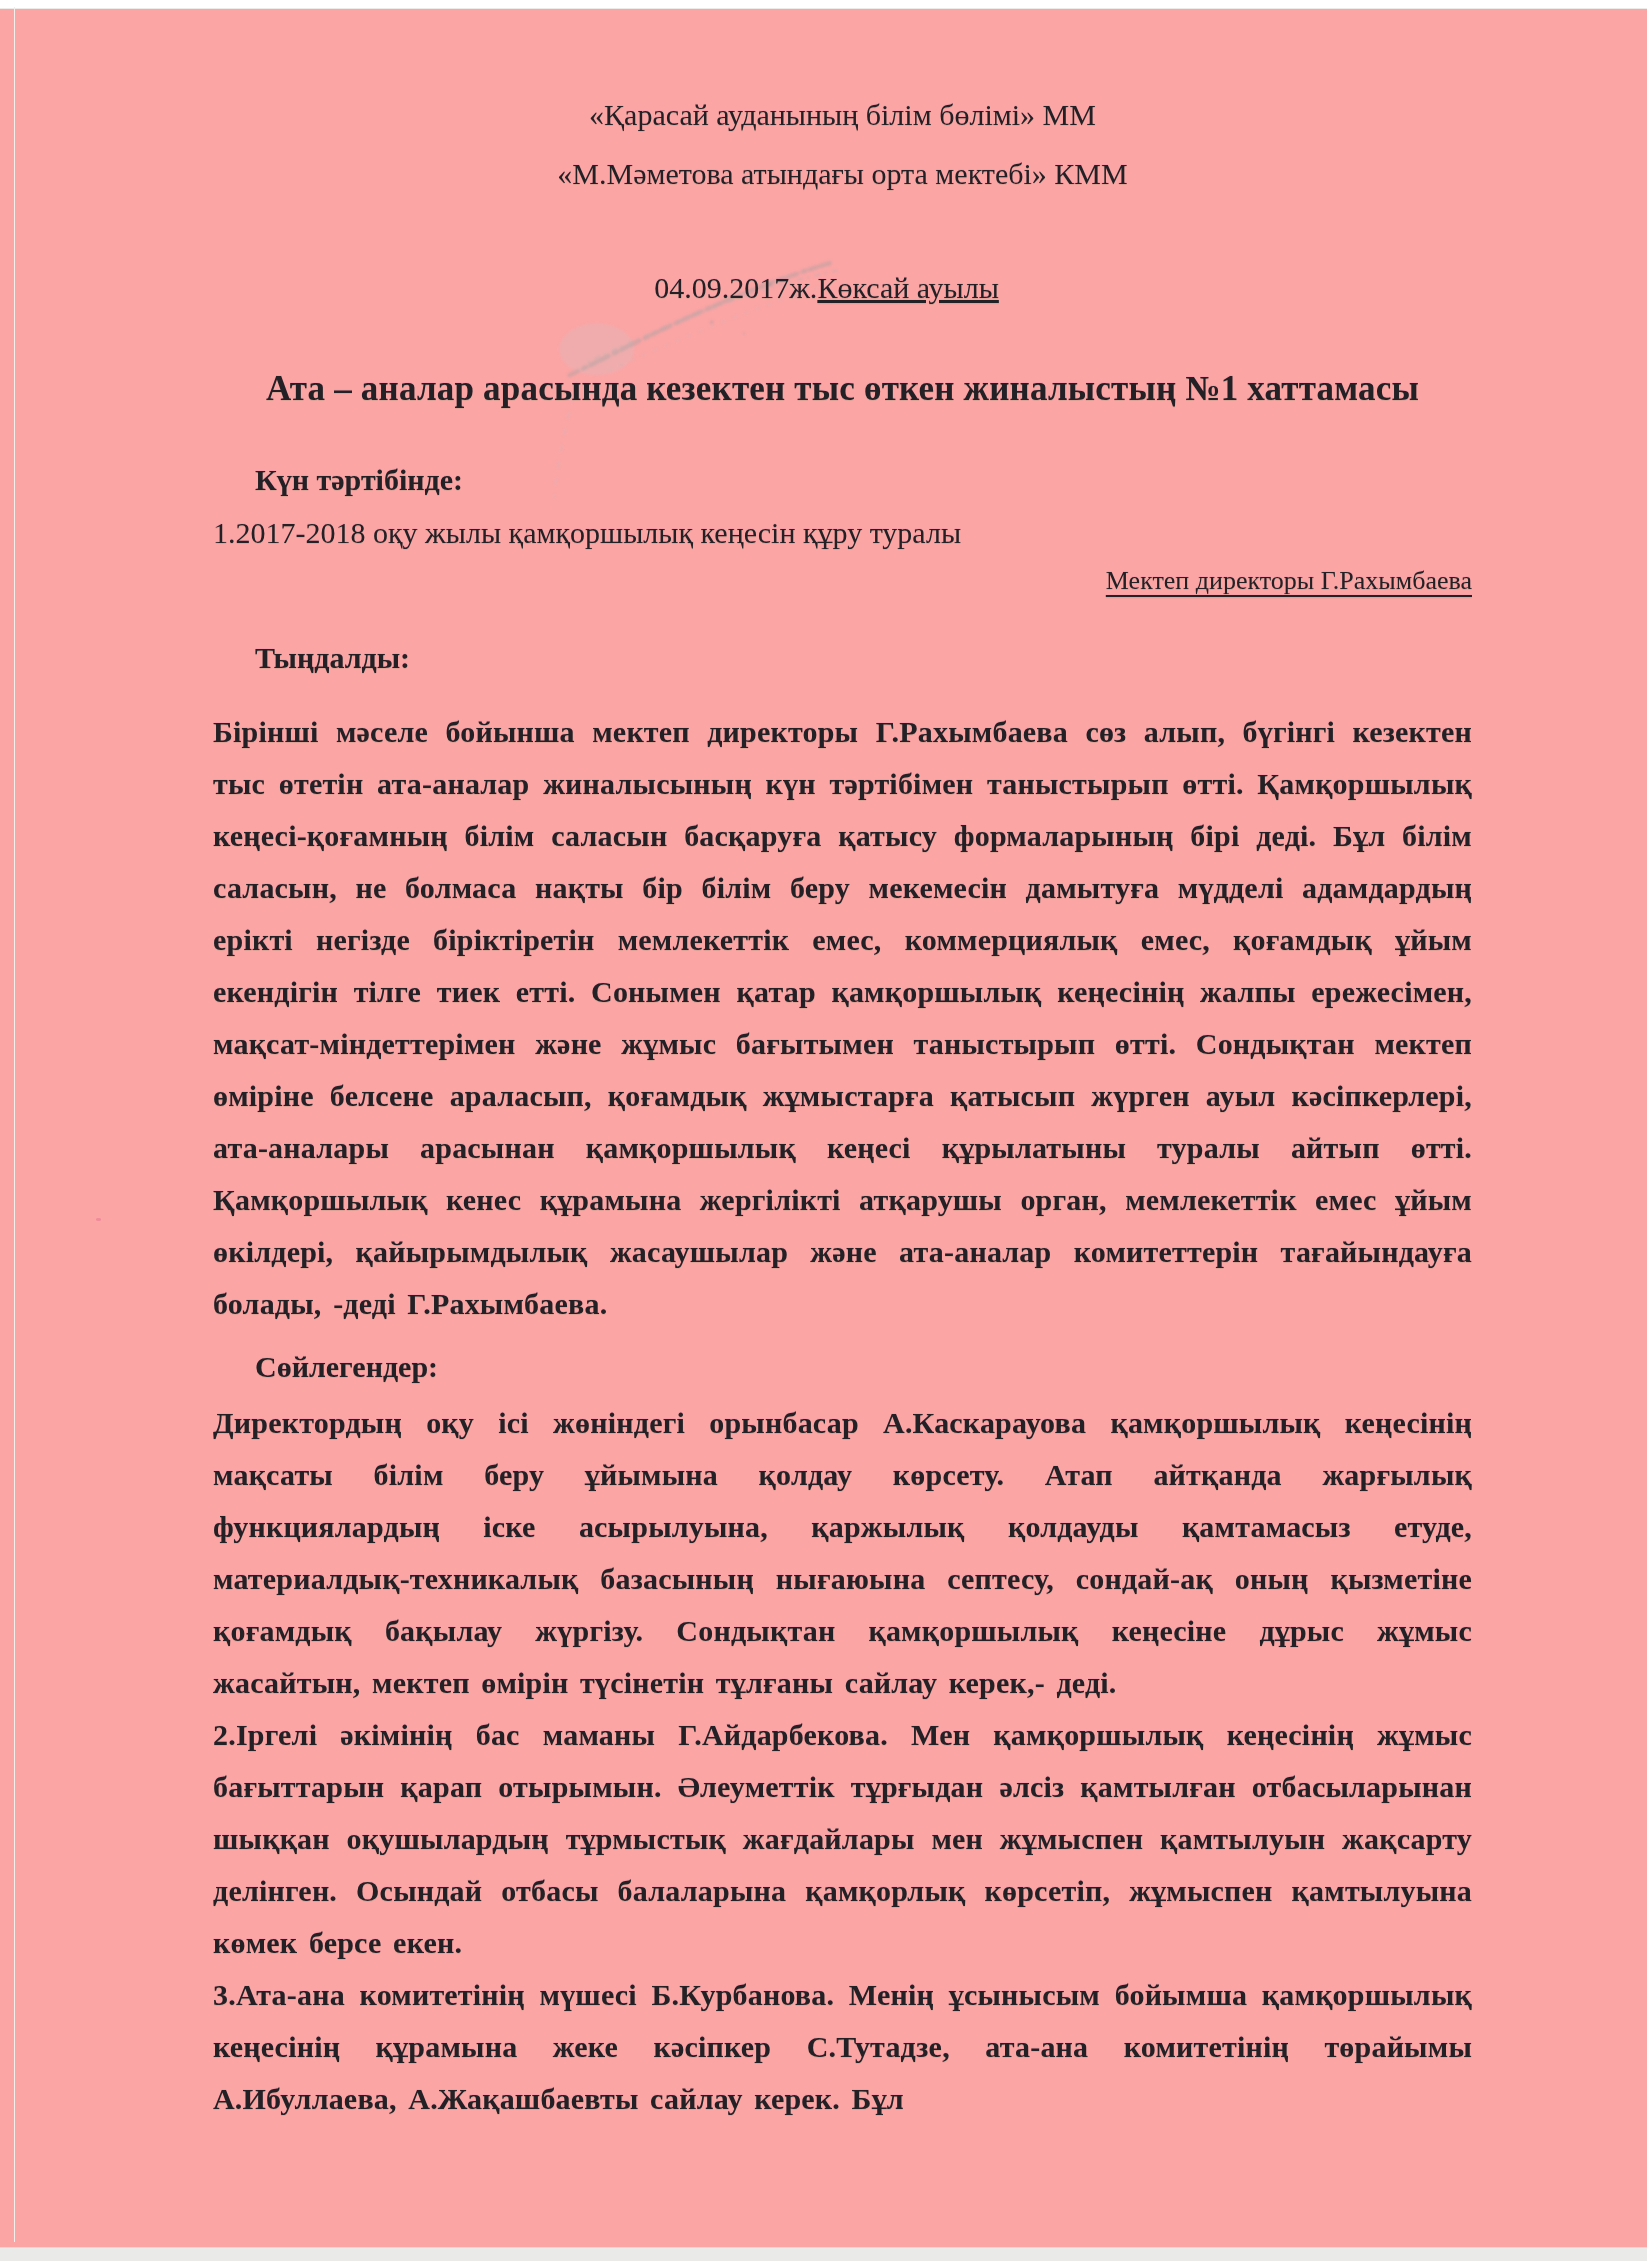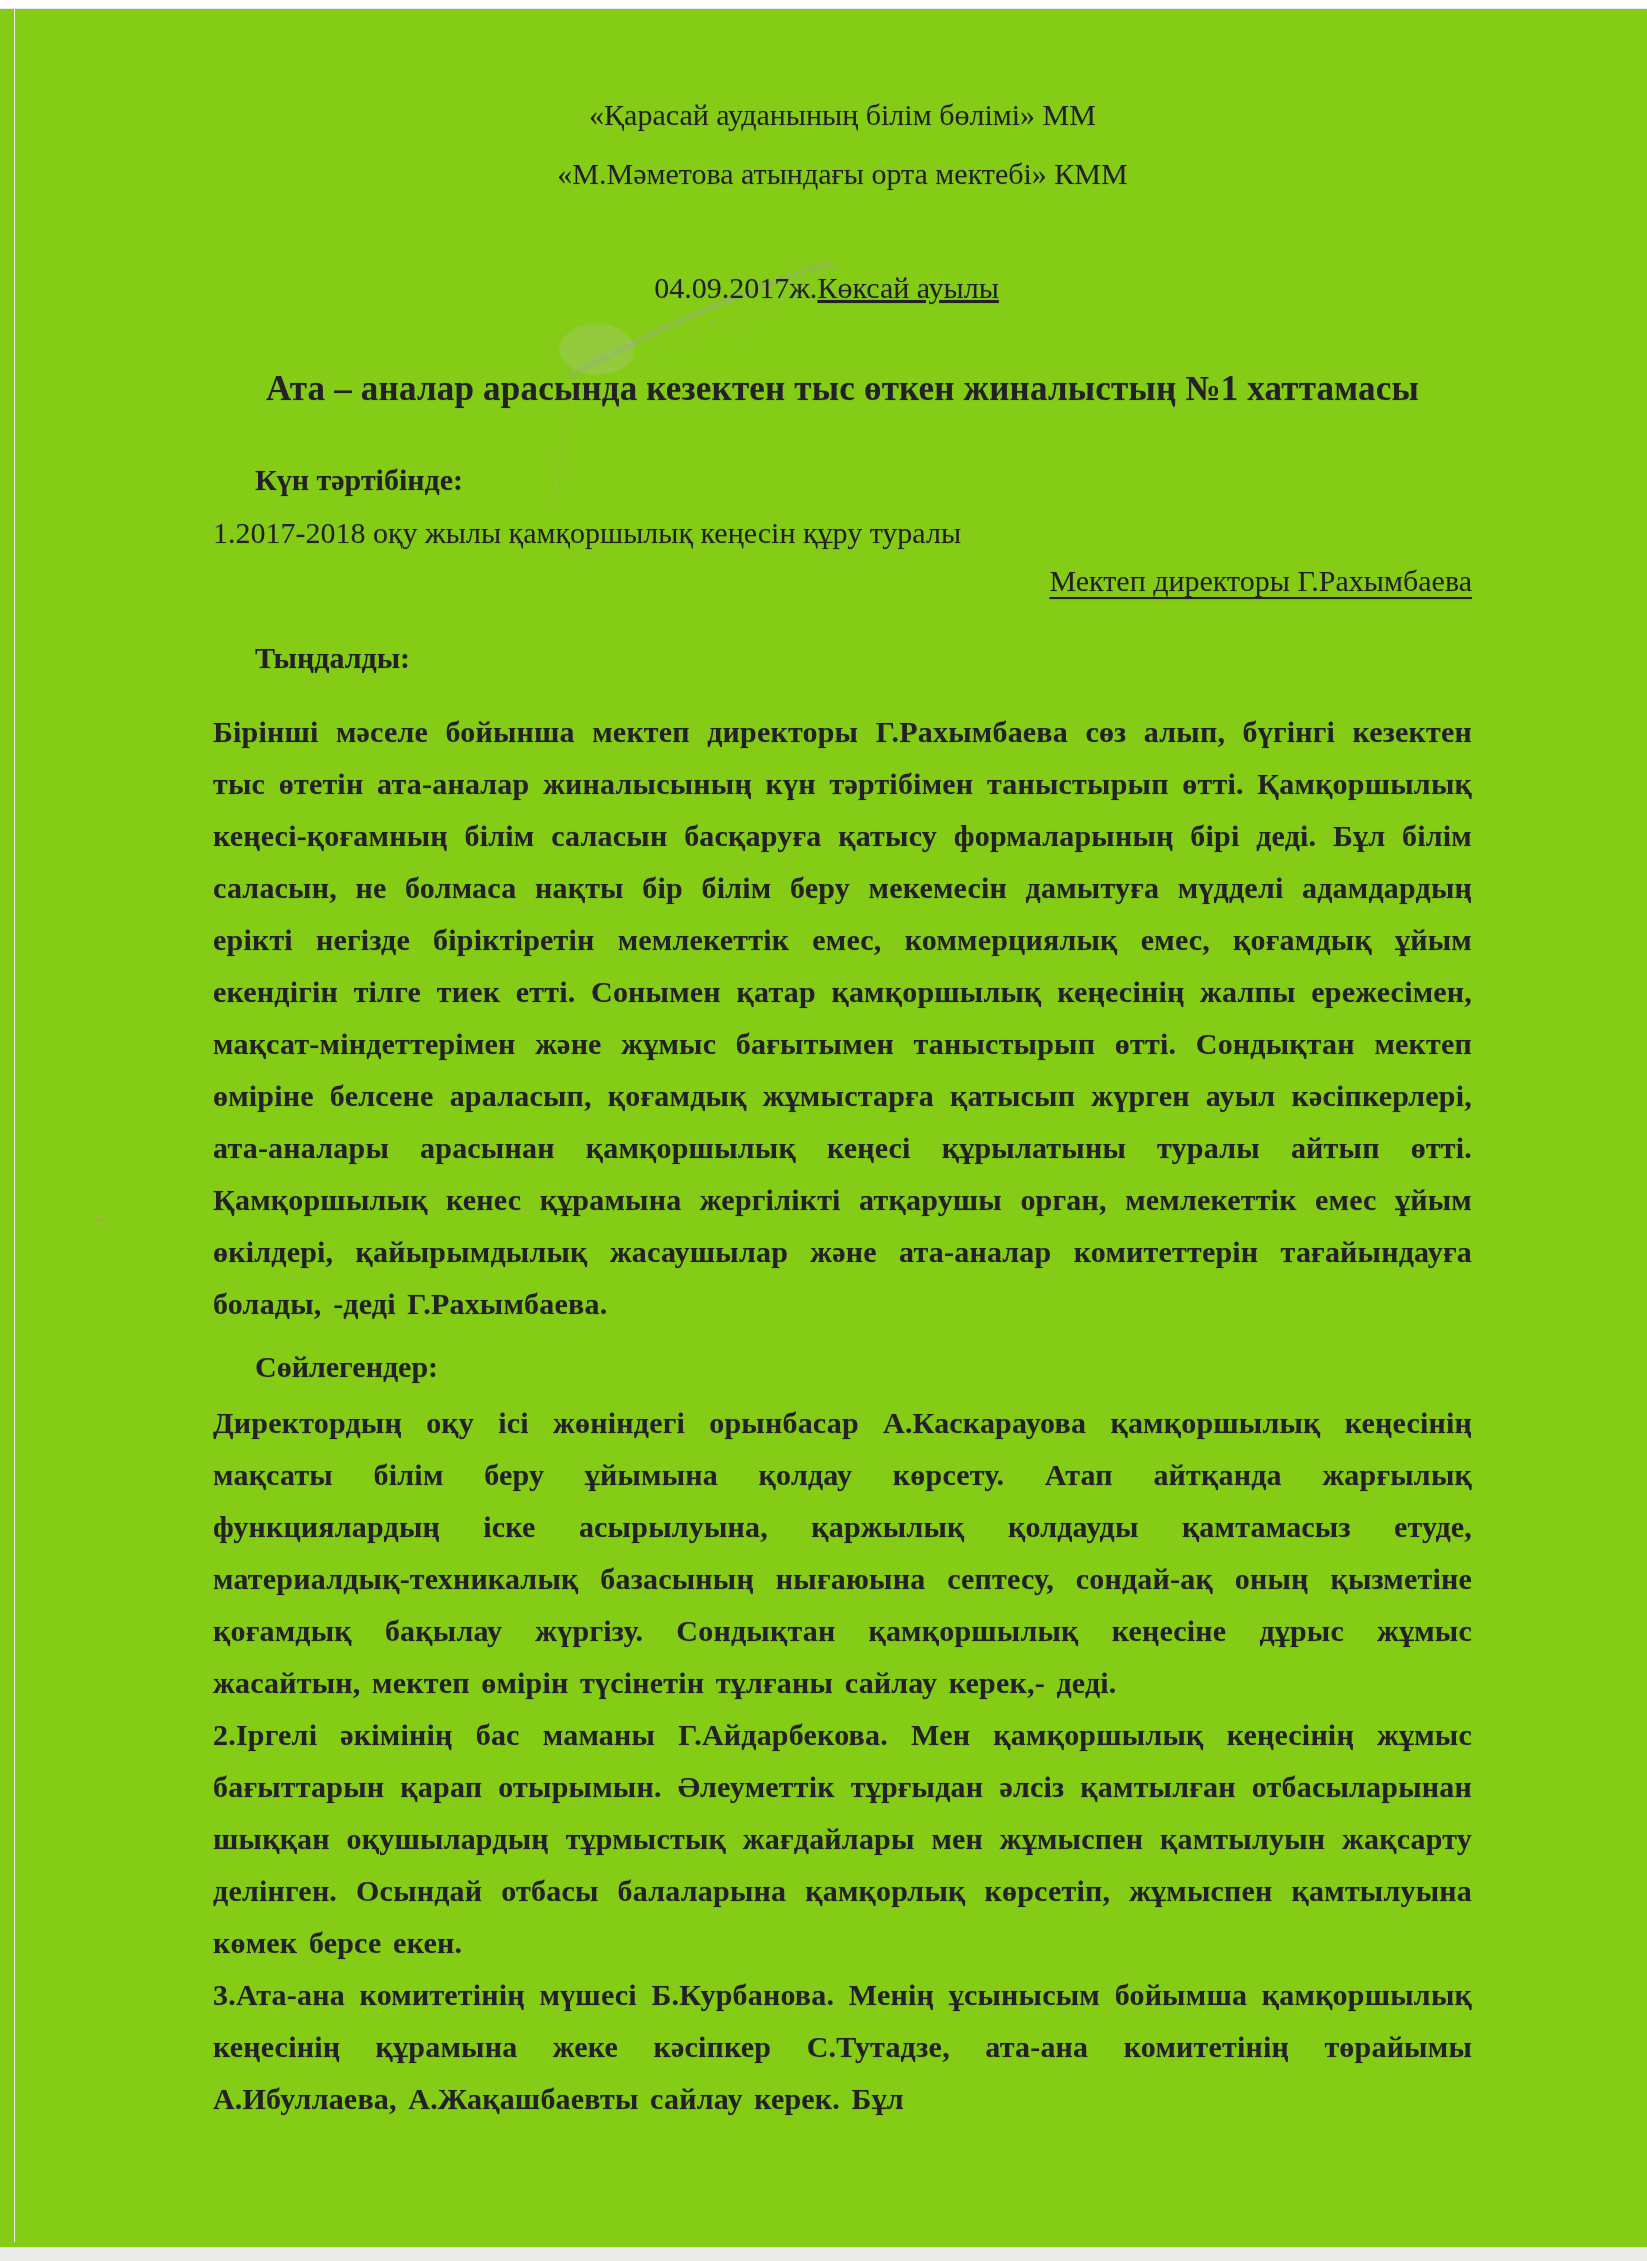--- a/index.html
+++ b/index.html
@@ -1,20 +1,20 @@
 <!DOCTYPE html>
 <html style="font-size:10.3px"><head>
 <meta charset="utf-8">
 <style>
   html, body { margin: 0; padding: 0; background: #d8d8d6; }
   .paper {
     position: relative;
     width: 1647px;
     height: 2261px;
-    background: #84cc16;
+    background: #fca5a5;
     font-family: "Liberation Serif", "DejaVu Serif", serif;
     color: #232125;
     overflow: hidden;
   }
   
   .edge-top {
     position: absolute; top: 0; left: 0; right: 0; height: 7.8px;
     background: #ffffff; border-bottom: 0.6px solid #ecebe8;
   }
   .edge-left {
@@ -48,21 +48,21 @@
   .date-row .place { margin-right: 32px; text-decoration: underline; }
   .doc-title {
     margin-top: 65px;
     font-size: 35px; font-weight: bold;
     text-align: center; line-height: 37px;
     letter-spacing: 0.2px;
   }
   .h-bold { font-size: 30px; font-weight: bold; line-height: 36px; margin-left: 42px; }
   .agenda-h { margin-top: 55px; }
   .agenda-item { margin-top: 17px; font-size: 30px; line-height: 35px; }
-  .agenda-speaker { margin-top: 13px; font-size: 30px; line-height: 36px; text-align: right; }
+  .agenda-speaker { margin-top: 13px; font-size: 26px; line-height: 36px; text-align: right; }
   .agenda-speaker .u { text-decoration: underline; text-underline-offset: 5.8px; text-decoration-thickness: 1.9px; }
   .heard-h { margin-top: 41px; font-family: Liberation Serif, serif; }
   .body {
     margin: 0;
     font-size: 30px;
     line-height: 52px;
     text-align: justify;
     word-spacing: 3.9px;
     letter-spacing: 0.2px;
     font-weight: bold;

